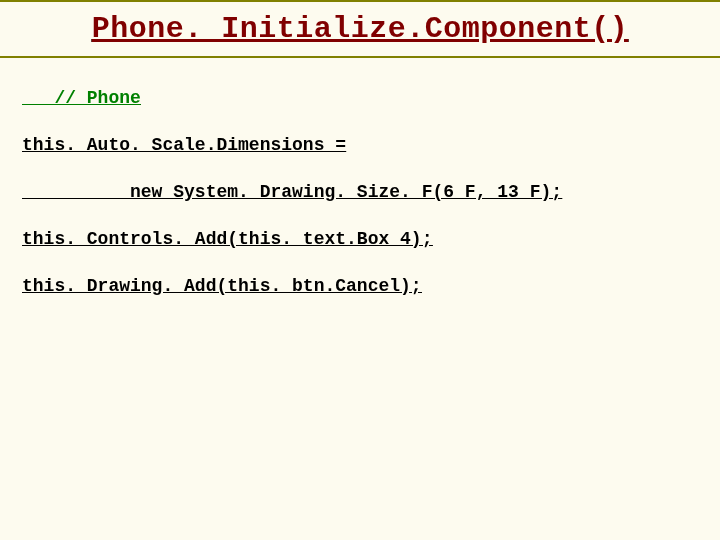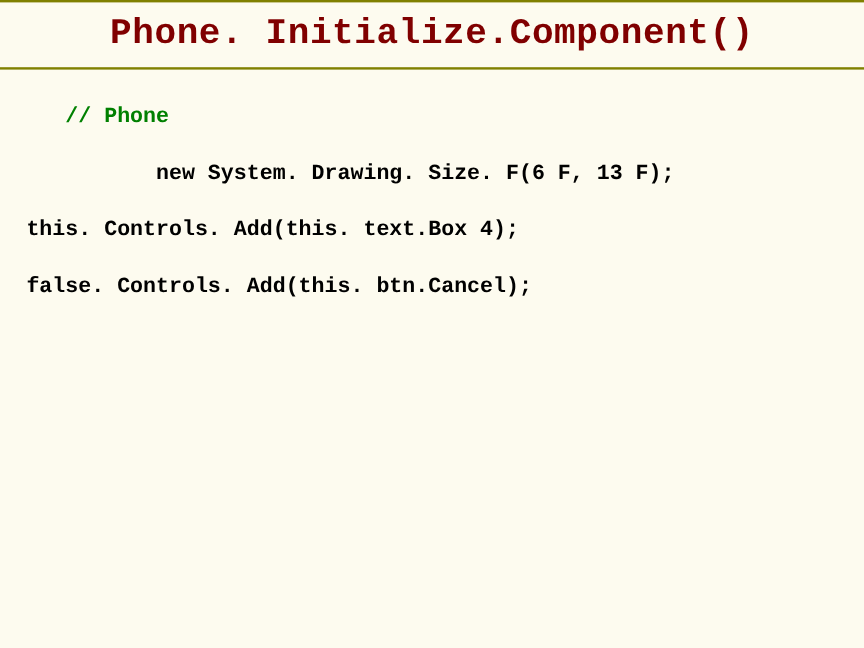--- a/index.html
+++ b/index.html
@@ -1,18 +1,19 @@
 <!DOCTYPE html>
 <html><head>
   <meta charset="utf-8">
   <style>
     * {
       margin: 0;
       padding: 0;
       box-sizing: border-box;
+      text-decoration: underline;
     }
     body {
       width: 720px;
       height: 540px;
       background: #fdfbef;
       font-family: "Courier New", Courier, monospace;
       overflow: hidden;
     }
     .title-bar {
       border-top: 2px solid #808000;
@@ -46,23 +47,24 @@
   </style>
 </head>
 <body>
 
 <div class="title-bar">
   <div class="title">Phone. Initialize.Component()</div>
 </div>
 
 <div class="code-block">
 <div class="code-line comment">   // Phone</div>
+<div class="code-line">this. Auto. Scale.Dimensions =</div>
 <div class="code-line">          new System. Drawing. Size. F(6 F, 13 F);</div>
 <div class="code-line">this. Controls. Add(this. text.Box 4);</div>
-<div class="code-line">false. Controls. Add(this. btn.Cancel);</div>
+<div class="code-line">this. Drawing. Add(this. btn.Cancel);</div>
 
 
 
 
 
 
 
 
 </div>
 

